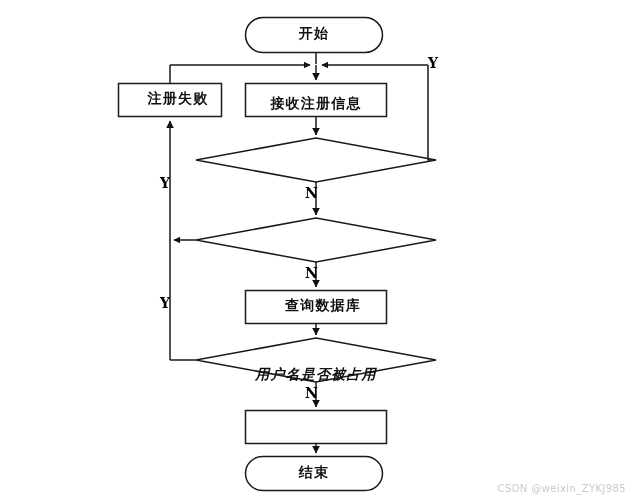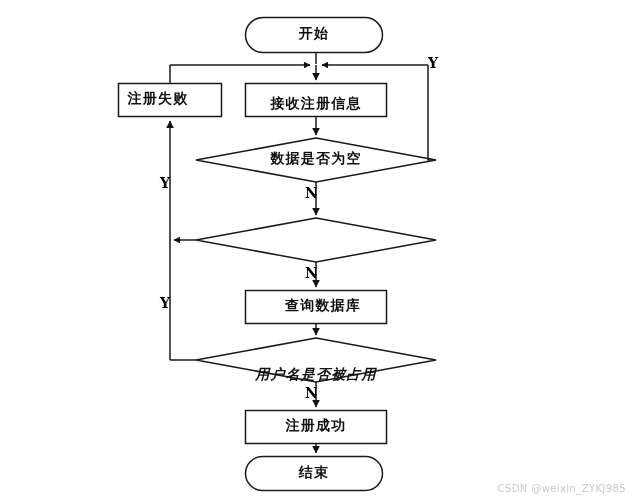--- a/index.html
+++ b/index.html
@@ -118,32 +118,30 @@
       <line x1="170" y1="360" x2="170" y2="121" marker-end="url(#arrow)"></line>
 
       <path d="M 196 240 L 174 240" marker-end="url(#arrow-flat)"></path>
 
       <path d="M 196 360 L 170 360"></path>
     </g>
   </svg>
 
   <div class="node-label" style="left:245px; top:17px; width:138px; height:36px;">开始</div>
 
-  <div class="node-label" style="left:106px; top:83px; width:104px; height:34px;">注册失败</div>
+  <div class="node-label" style="left:126px; top:83px; width:104px; height:34px;">注册失败</div>
 
   <div class="node-label" style="left:245px; top:83px; width:142px; height:44px;">接收注册信息</div>
 
-  <div class="node-label" style="left:196px; top:138px; width:240px; height:44px;">数据是否为空</div>
 
 
   <div class="node-label" style="left:252px; top:290px; width:142px; height:34px;">查询数据库</div>
 
   <div class="node-label" style="left:196px; top:354px; width:240px; height:44px;font-style:italic;">用户名是否被占用</div>
 
-  <div class="node-label" style="left:245px; top:410px; width:142px; height:34px;">注册成功</div>
 
   <div class="node-label" style="left:245px; top:456px; width:138px; height:35px;">结束</div>
 
   <div class="edge-label" style="left:428px; top:56px;">Y</div>
 
   <div class="edge-label" style="left:305px; top:186px;">N</div>
 
   <div class="edge-label" style="left:160px; top:176px;">Y</div>
 
   <div class="edge-label" style="left:305px; top:266px;">N</div>

